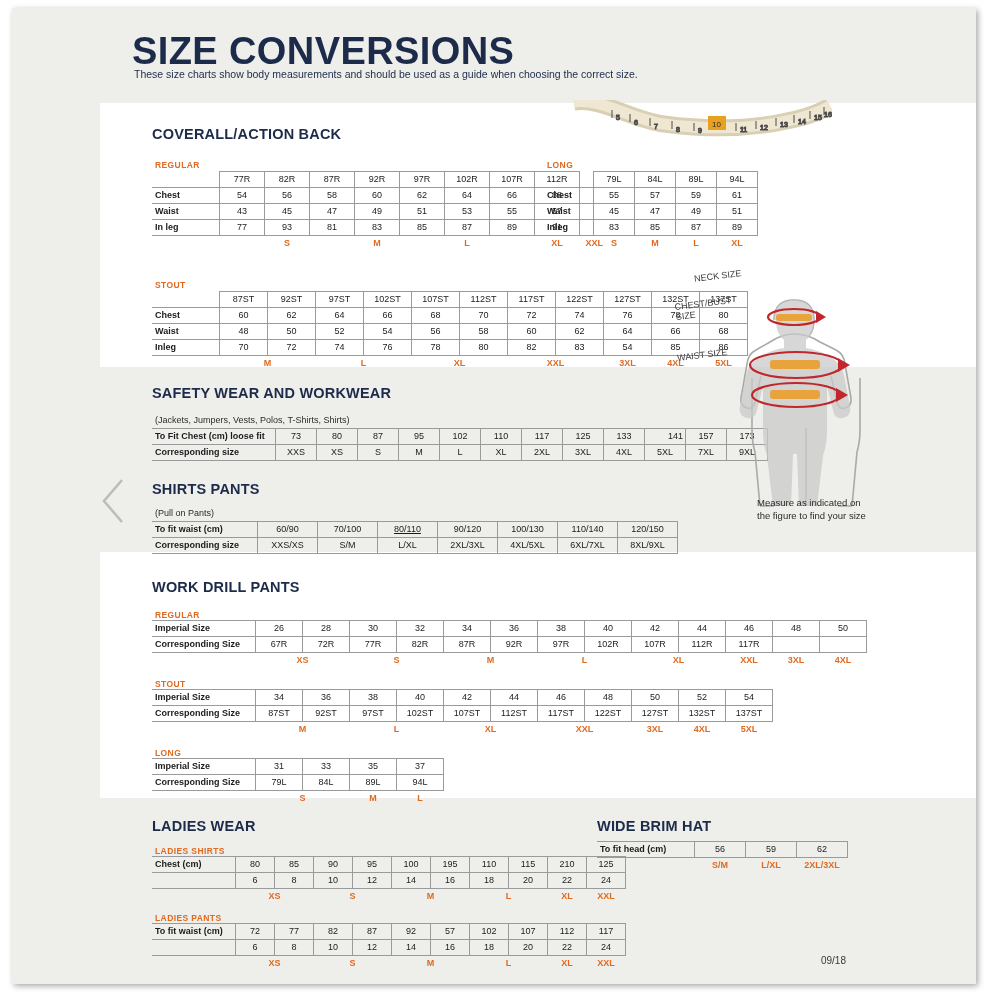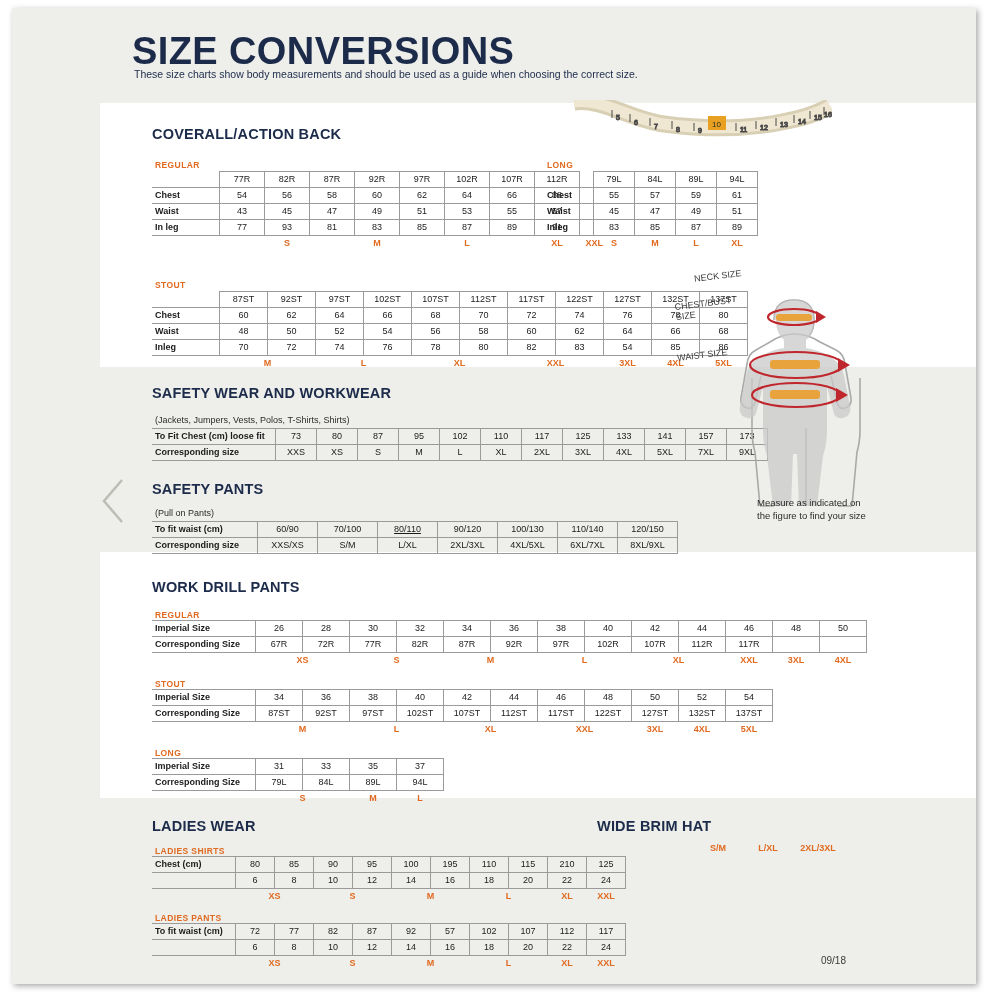--- a/index.html
+++ b/index.html
@@ -267,21 +267,21 @@
               <td class="rowhead" style="width: 118px;">To Fit Chest (cm) loose fit</td>
               <td style="width: 36px;">73</td>
               <td style="width: 36px;">80</td>
               <td style="width: 36px;">87</td>
               <td style="width: 36px;">95</td>
               <td style="width: 36px;">102</td>
               <td style="width: 36px;">110</td>
               <td style="width: 36px;">117</td>
               <td style="width: 36px;">125</td>
               <td style="width: 36px;">133</td>
-              <td style="width: 36px;">141</td>
+              <td style="width: 36px; text-align: right;">141</td>
               <td style="width: 36px;">157</td>
               <td style="width: 36px;">173</td>
             </tr>
             <tr>
               <td class="rowhead" style="width: 118px;">Corresponding size</td>
               <td style="width: 36px;">XXS</td>
               <td style="width: 36px;">XS</td>
               <td style="width: 36px;">S</td>
               <td style="width: 36px;">M</td>
               <td style="width: 36px;">L</td>
@@ -289,21 +289,21 @@
               <td style="width: 36px;">2XL</td>
               <td style="width: 36px;">3XL</td>
               <td style="width: 36px;">4XL</td>
               <td style="width: 36px;">5XL</td>
               <td style="width: 36px;">7XL</td>
               <td style="width: 36px;">9XL</td>
             </tr>
           </tbody>
         </table>
 
-    <div class="sect" style="left:140px;top:473px;">SAFETY PANTS</div>
+    <div class="sect" style="left:140px;top:473px;">SHIRTS PANTS</div>
     <div class="note" style="left:143px;top:500px;">(Pull on Pants)</div>
     <table class="grid" id="t-safety-pants" style="left:140px;top:513px;">
           <tbody>
             <tr>
               <td class="rowhead" style="width: 100px;">To fit waist (cm)</td>
               <td style="width: 55px;">60/90</td>
               <td style="width: 55px;">70/100</td>
               <td style="width: 55px; text-decoration: underline;">80/110</td>
               <td style="width: 55px;">90/120</td>
               <td style="width: 55px;">100/130</td>
@@ -528,20 +528,26 @@
               <td colspan="2">L</td>
               <td colspan="1">XL</td>
               <td colspan="1">XXL</td>
             </tr>
           </tbody>
         </table>
 
     <div class="sect" style="left:585px;top:810px;">WIDE BRIM HAT</div>
     <table class="grid" id="t-hat" style="left:585px;top:833px;">
           <tbody>
+            <tr>
+              <td class="rowhead" style="width: 92px;">To fit head (cm)</td>
+              <td style="width: 46px;">56</td>
+              <td style="width: 46px;">59</td>
+              <td style="width: 46px;">62</td>
+            </tr>
             <tr class="szrow">
               <td class="noborder" style="width: 92px;"></td>
               <td style="width: 46px;">S/M</td>
               <td style="width: 46px;">L/XL</td>
               <td style="width: 46px;">2XL/3XL</td>
             </tr>
           </tbody>
         </table>
 
     <div class="figure">

